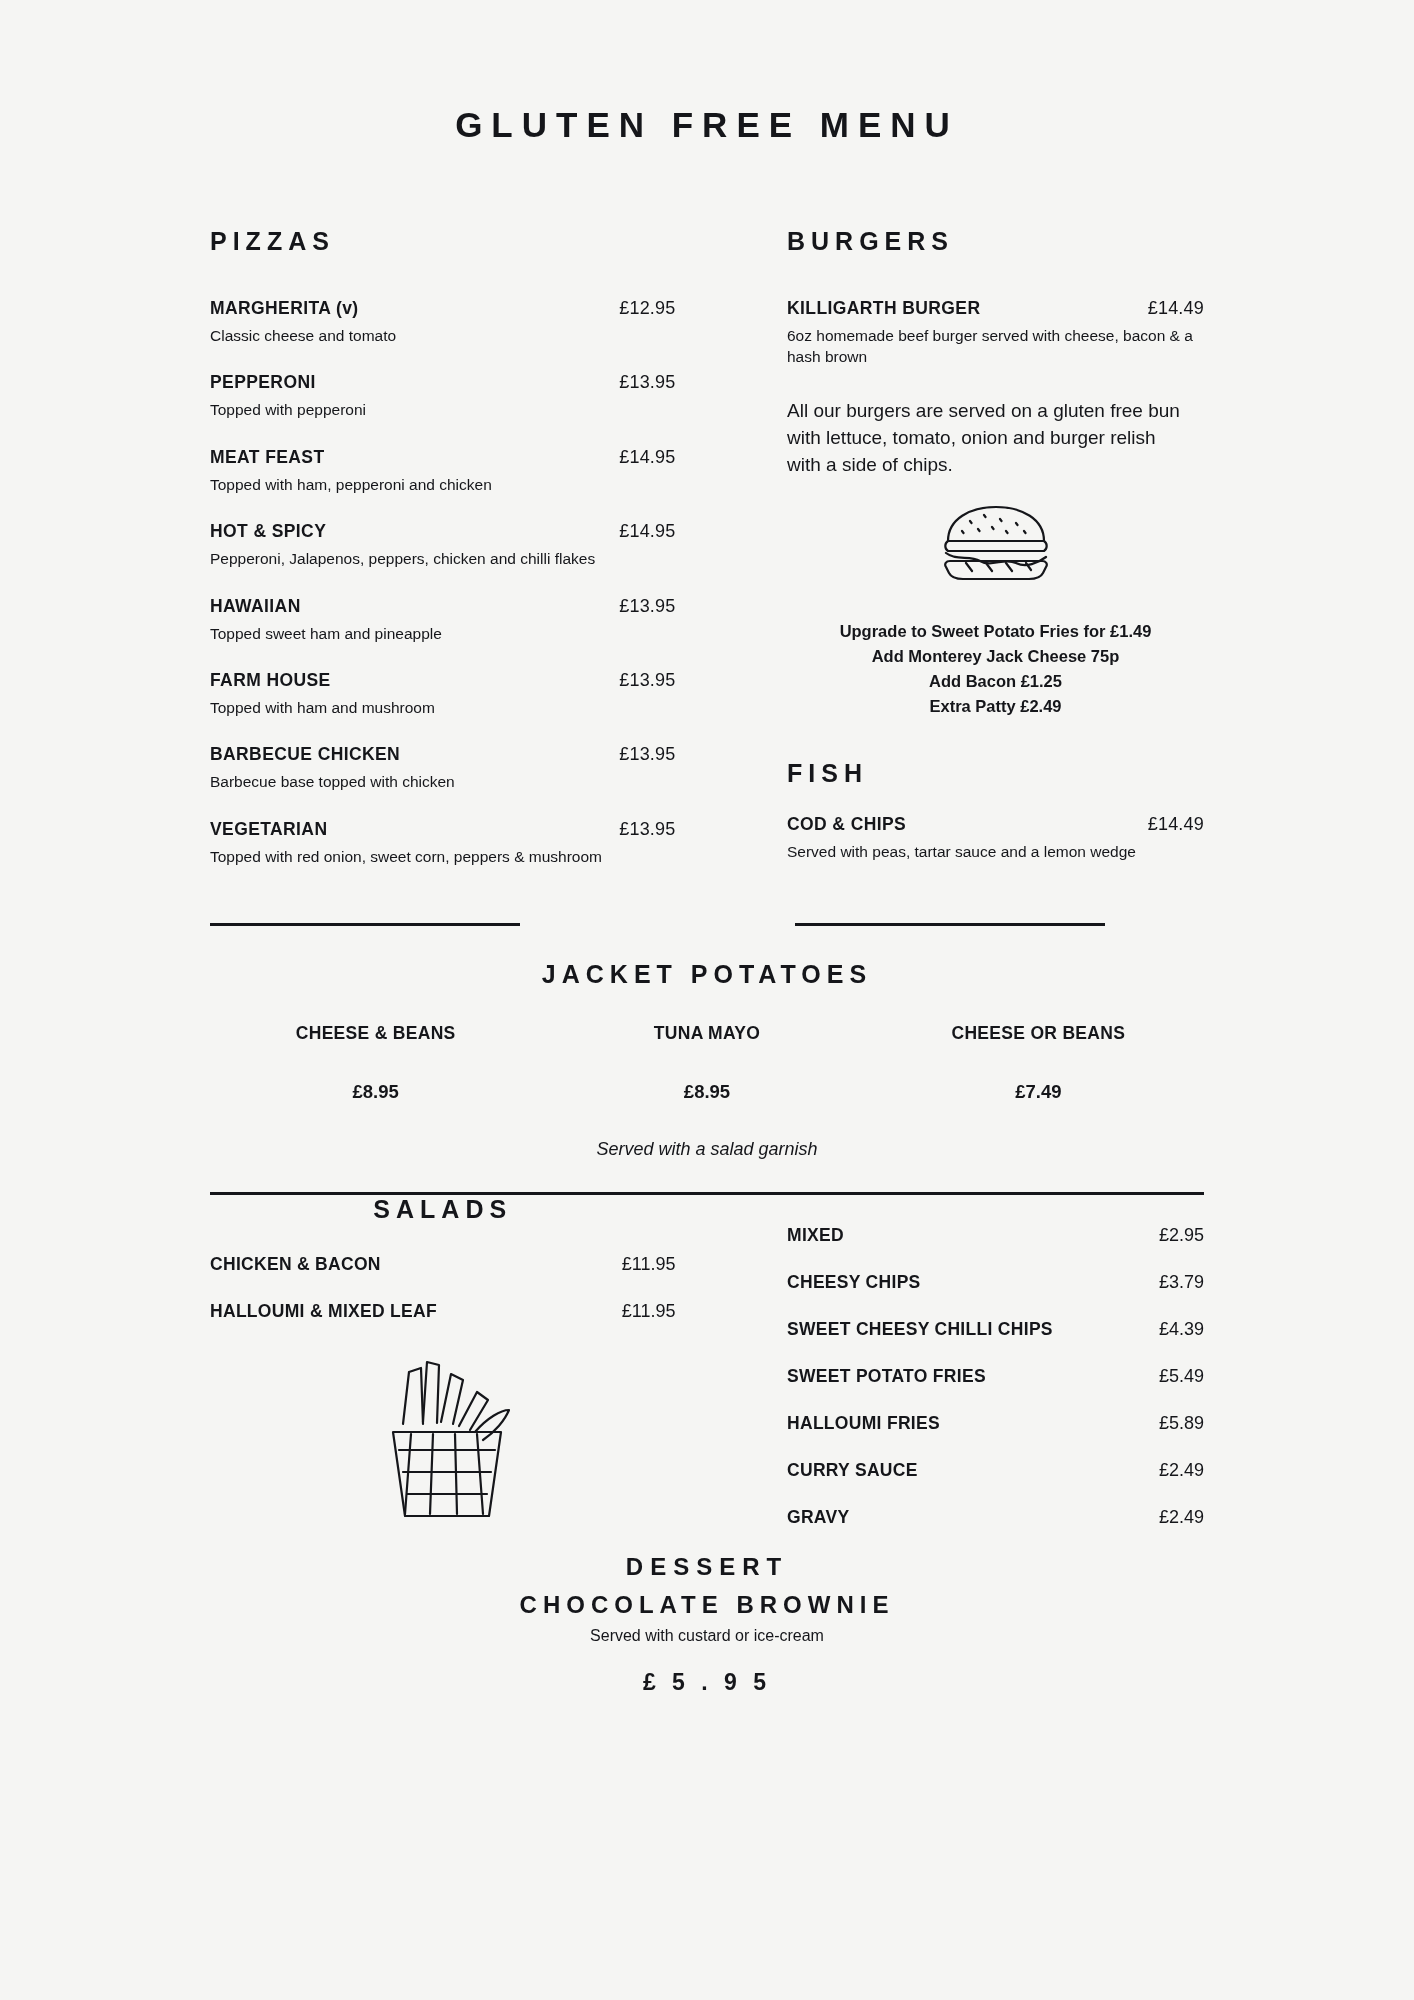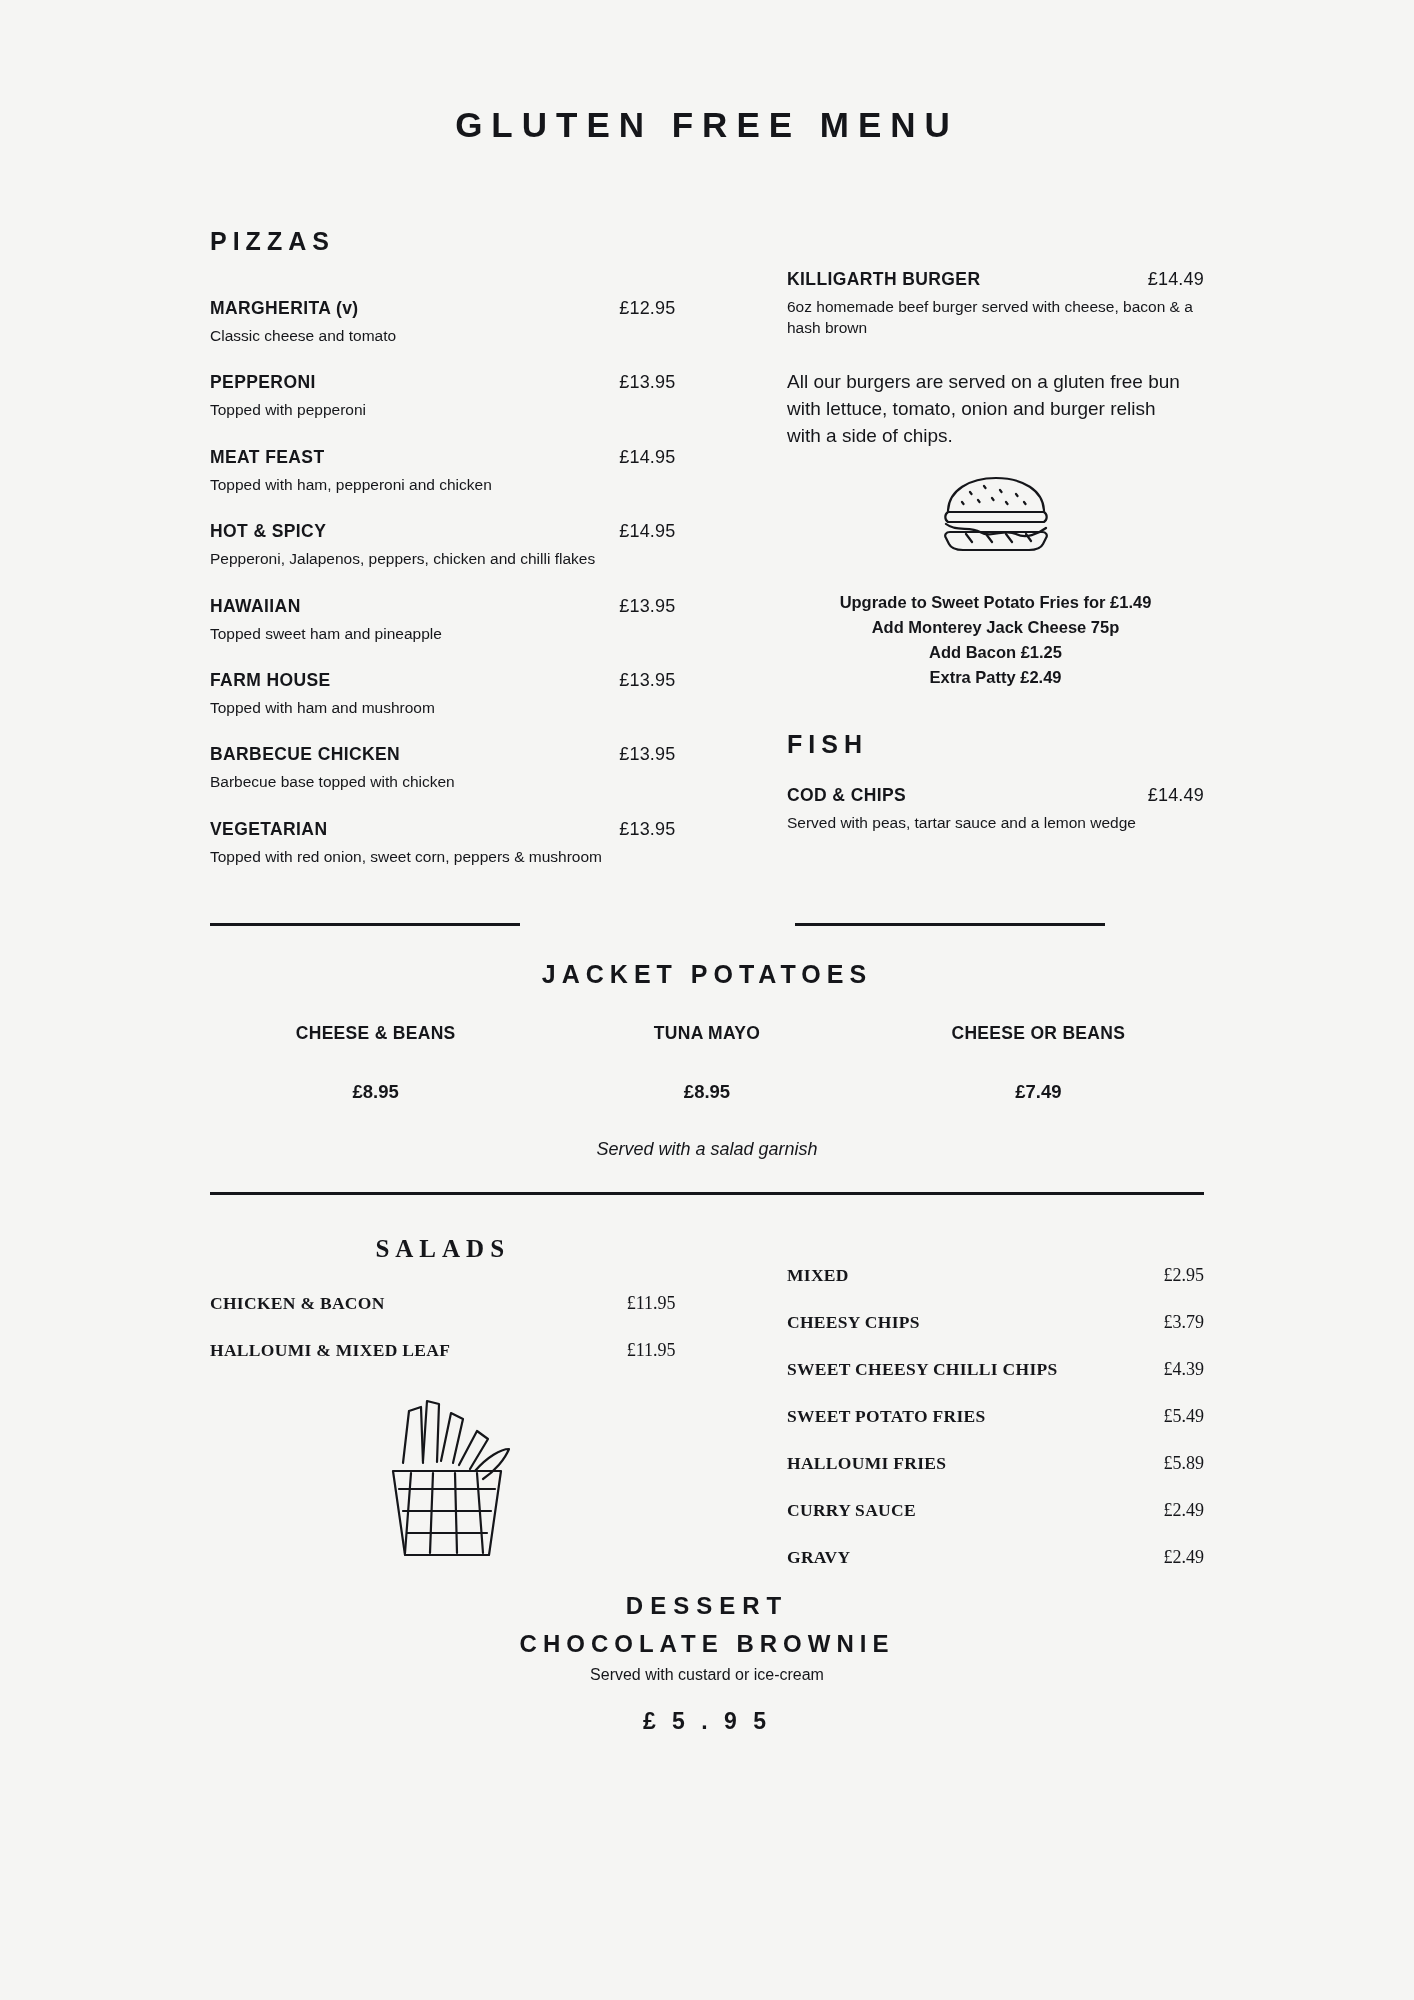--- a/index.html
+++ b/index.html
@@ -158,22 +158,20 @@
   .jacket-note {
     text-align: center;
     font-size: 18px;
     font-style: italic;
     margin-top: 36px;
   }
 
   
   .mid-cols {
     display: flex;
-    margin-top: 40px;
-    font-family: Liberation Serif, serif;
   }
   .salads-col { width: 480px; }
   .mid-gap { width: 115px; }
   .sides-col { width: 430px; }
 
   .salads-head, .sides-head {
     text-align: center;
   }
   .sides-head { text-align: center; }
 
@@ -311,20 +309,21 @@
           </div>
           <div class="item-desc">Topped with red onion, sweet corn, peppers &amp; mushroom</div>
         </div>
 
       </div>
     </div>
 
     <div class="col-gap"></div>
 
     <div class="col-right">
+      <div class="section-head">BURGERS</div>
 
       <div class="items right-items">
         <div class="item">
           <div class="item-row">
             <span class="item-name">KILLIGARTH BURGER</span>
             <span class="item-spacer"></span>
             <span class="item-price">£14.49</span>
           </div>
           <div class="item-desc">6oz homemade beef burger served with cheese, bacon &amp; a hash brown</div>
         </div>

